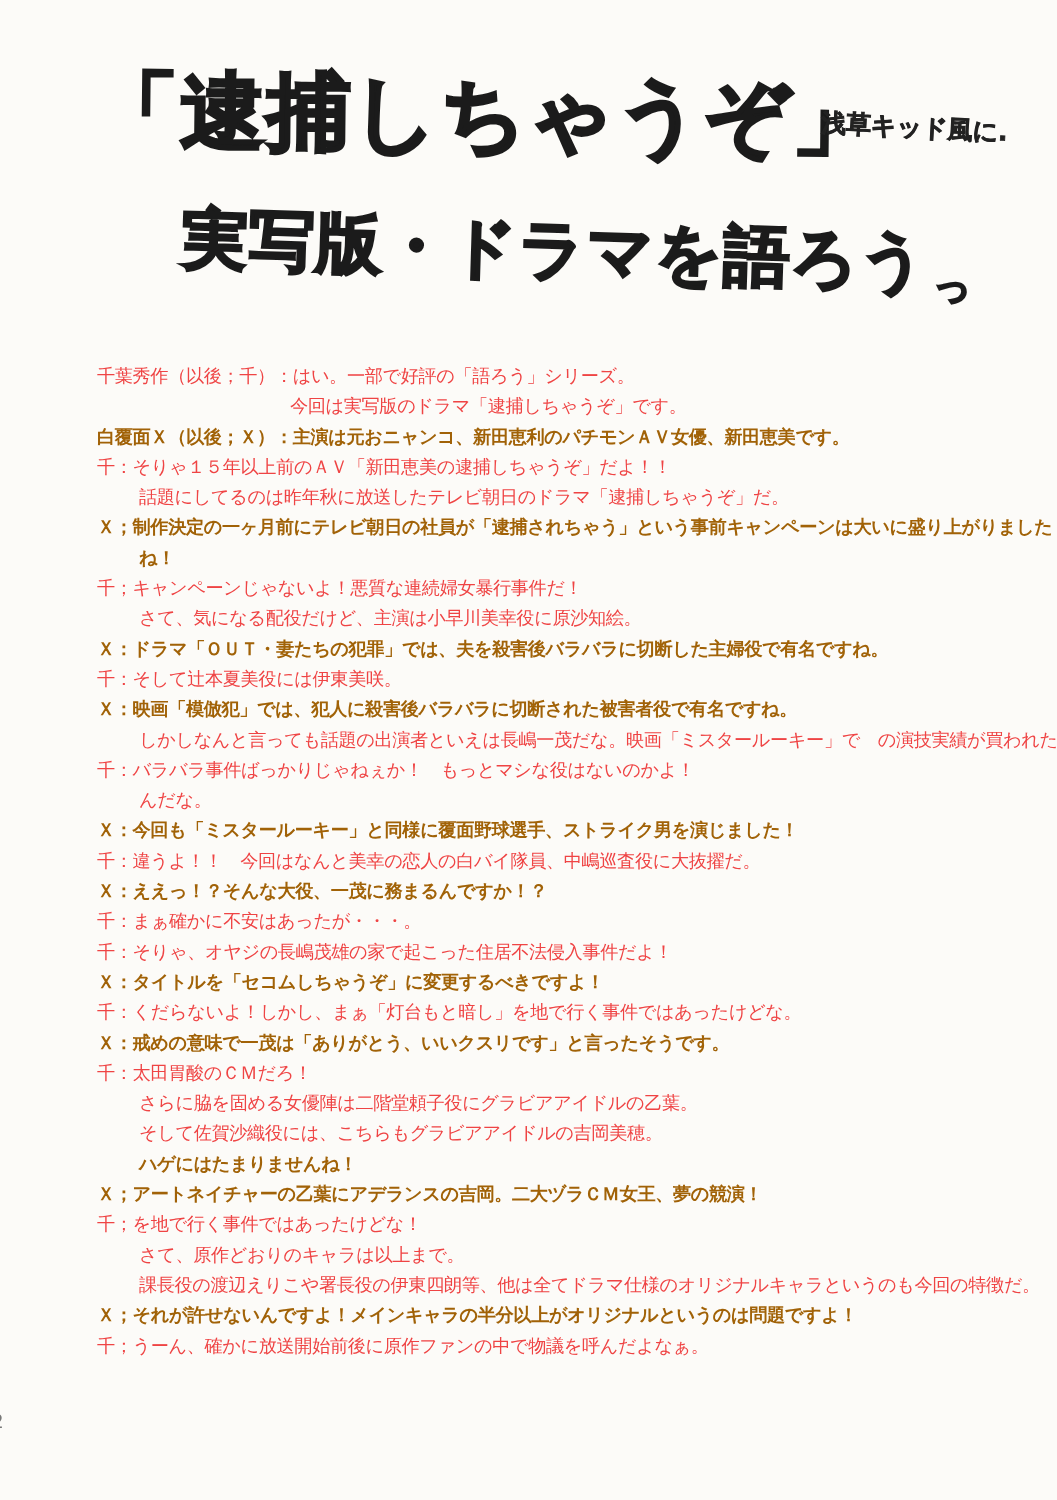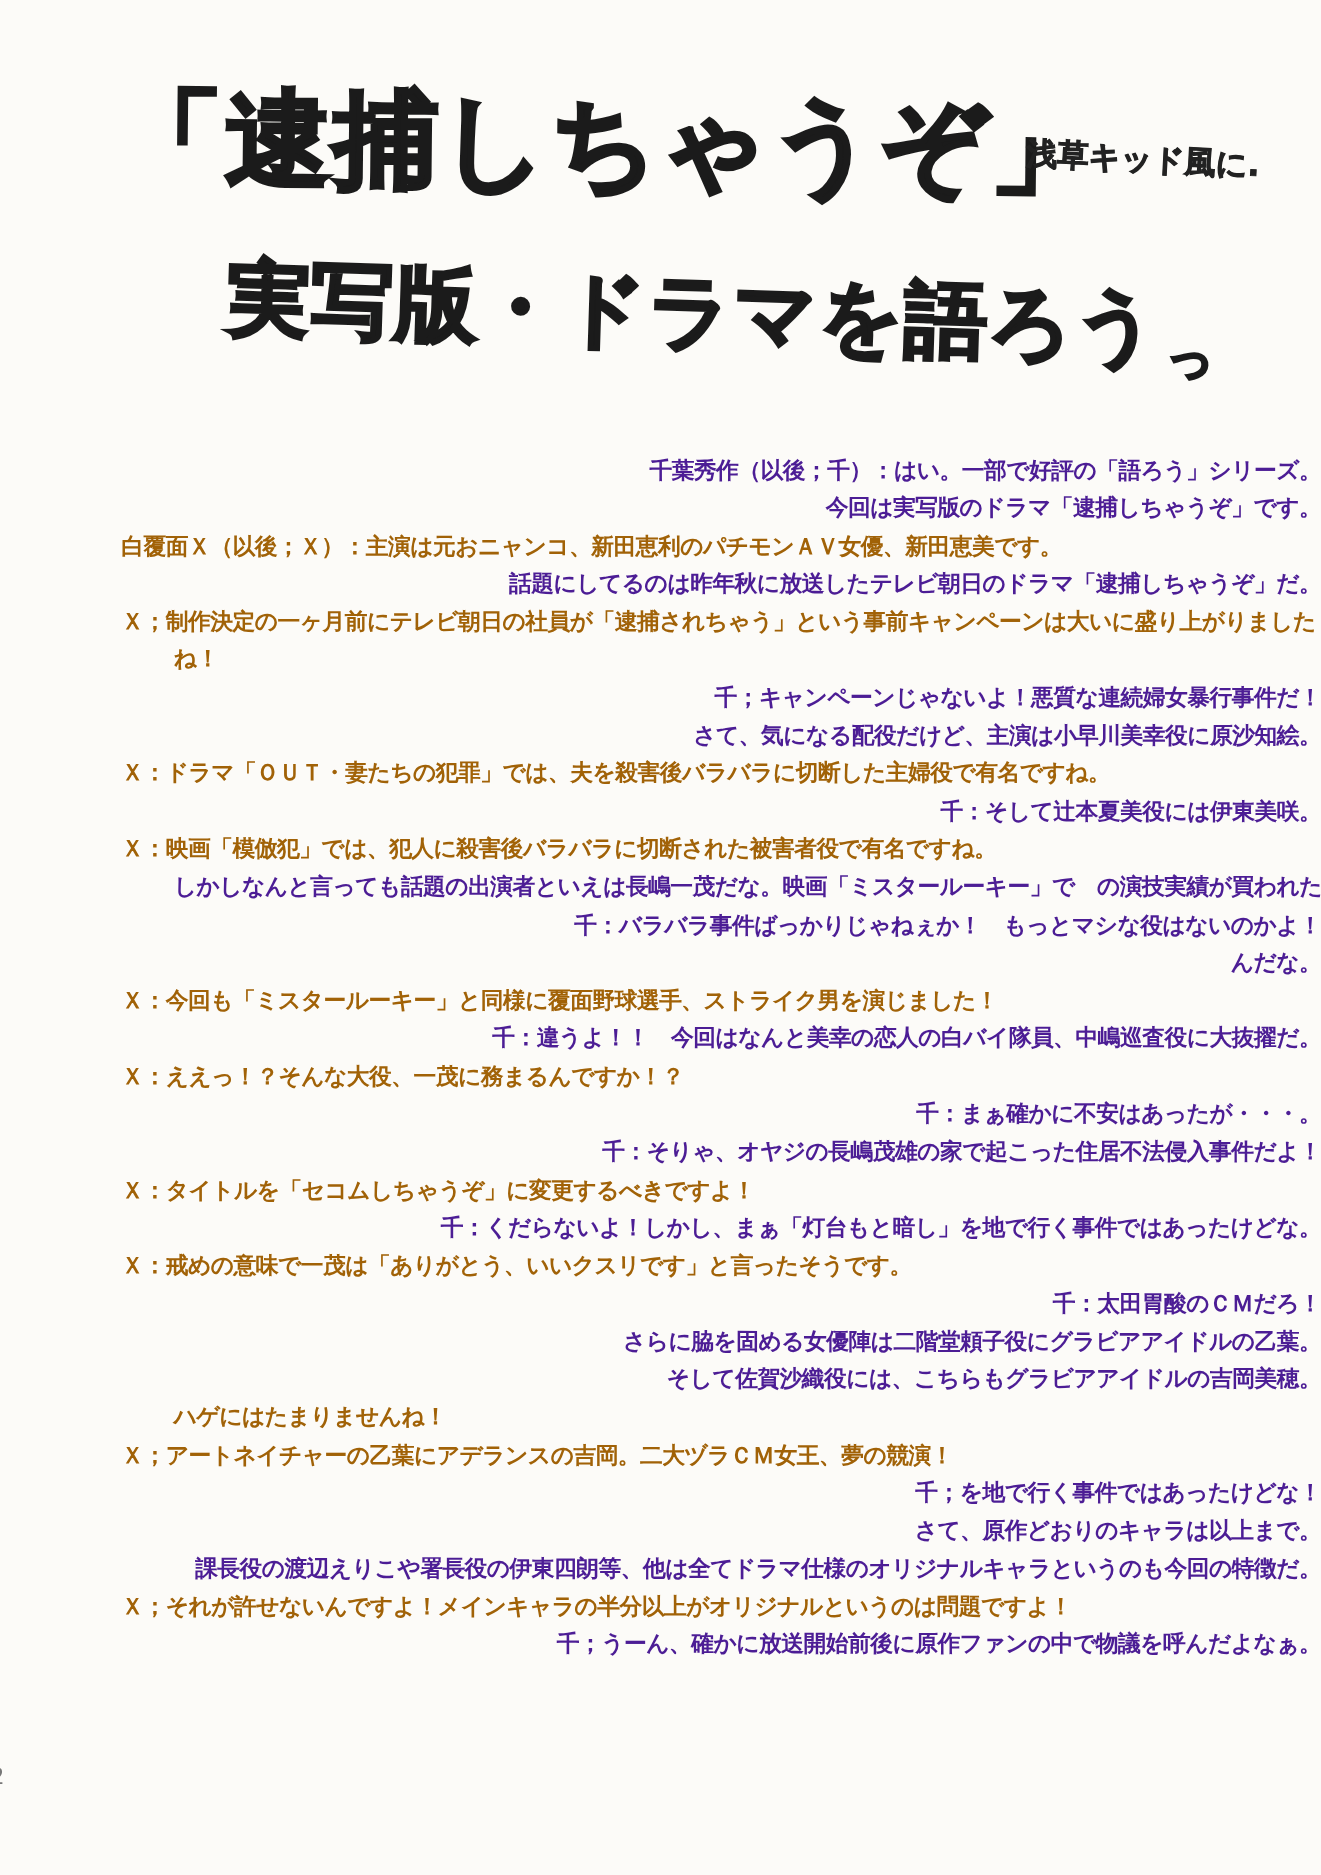--- a/index.html
+++ b/index.html
@@ -77,23 +77,22 @@
     width: 960px;
   }
   .dlg-line {
     line-height: 30.3px;
     font-size: 18.2px;
     white-space: nowrap;
     letter-spacing: -0.4px;
   }
   .dlg-line.mincho {
     font-family: "Liberation Serif", "DejaVu Serif", serif;
-    color: #4c1d95;
-    font-weight: 700;
-    text-align: right;
+    color: #ef4444;
+    font-weight: 400;
   }
   .dlg-line.gothic {
     font-family: "Liberation Sans", "DejaVu Sans", sans-serif;
     font-weight: bold;
     color: #a16207;
   }
   .ind0 { padding-left: 0; }
   .ind1 { padding-left: 42px; }
   .ind2 { padding-left: 193px; }
   
@@ -114,20 +113,21 @@
   <div class="title-line1">「逮捕しちゃうぞ」</div>
 
   <div class="title-line2"><span>実写版・ドラマを語ろう</span><span class="title-small-kana">っ</span></div>
 
   <div class="title-note">浅草キッド風に.</div>
 
   <div class="dialogue">
       <div class="dlg-line mincho ind0">千葉秀作（以後；千）：はい。一部で好評の「語ろう」シリーズ。</div>
       <div class="dlg-line mincho ind2">今回は実写版のドラマ「逮捕しちゃうぞ」です。</div>
       <div class="dlg-line gothic ind0">白覆面Ｘ（以後；Ｘ）：主演は元おニャンコ、新田恵利のパチモンＡＶ女優、新田恵美です。</div>
+      <div class="dlg-line mincho ind0">千：そりゃ１５年以上前のＡＶ「新田恵美の逮捕しちゃうぞ」だよ！！</div>
       <div class="dlg-line mincho ind1">話題にしてるのは昨年秋に放送したテレビ朝日のドラマ「逮捕しちゃうぞ」だ。</div>
       <div class="dlg-line gothic ind0">Ｘ；制作決定の一ヶ月前にテレビ朝日の社員が「逮捕されちゃう」という事前キャンペーンは大いに盛り上がりました</div>
       <div class="dlg-line gothic ind1">ね！</div>
       <div class="dlg-line mincho ind0">千；キャンペーンじゃないよ！悪質な連続婦女暴行事件だ！</div>
       <div class="dlg-line mincho ind1">さて、気になる配役だけど、主演は小早川美幸役に原沙知絵。</div>
       <div class="dlg-line gothic ind0">Ｘ：ドラマ「ＯＵＴ・妻たちの犯罪」では、夫を殺害後バラバラに切断した主婦役で有名ですね。</div>
       <div class="dlg-line mincho ind0">千：そして辻本夏美役には伊東美咲。</div>
       <div class="dlg-line gothic ind0">Ｘ：映画「模倣犯」では、犯人に殺害後バラバラに切断された被害者役で有名ですね。</div>
       <div class="dlg-line mincho ind1">しかしなんと言っても話題の出演者といえは長嶋一茂だな。映画「ミスタールーキー」で　の演技実績が買われた</div>
       <div class="dlg-line mincho ind0">千：バラバラ事件ばっかりじゃねぇか！　もっとマシな役はないのかよ！</div>

